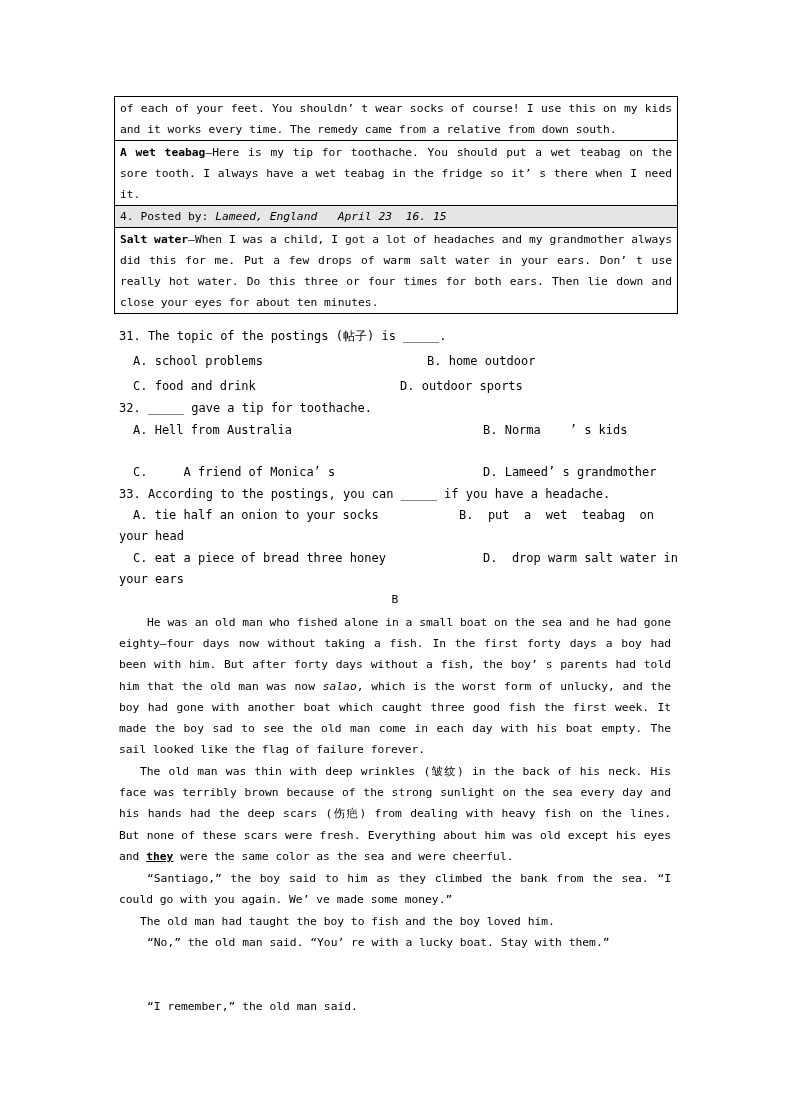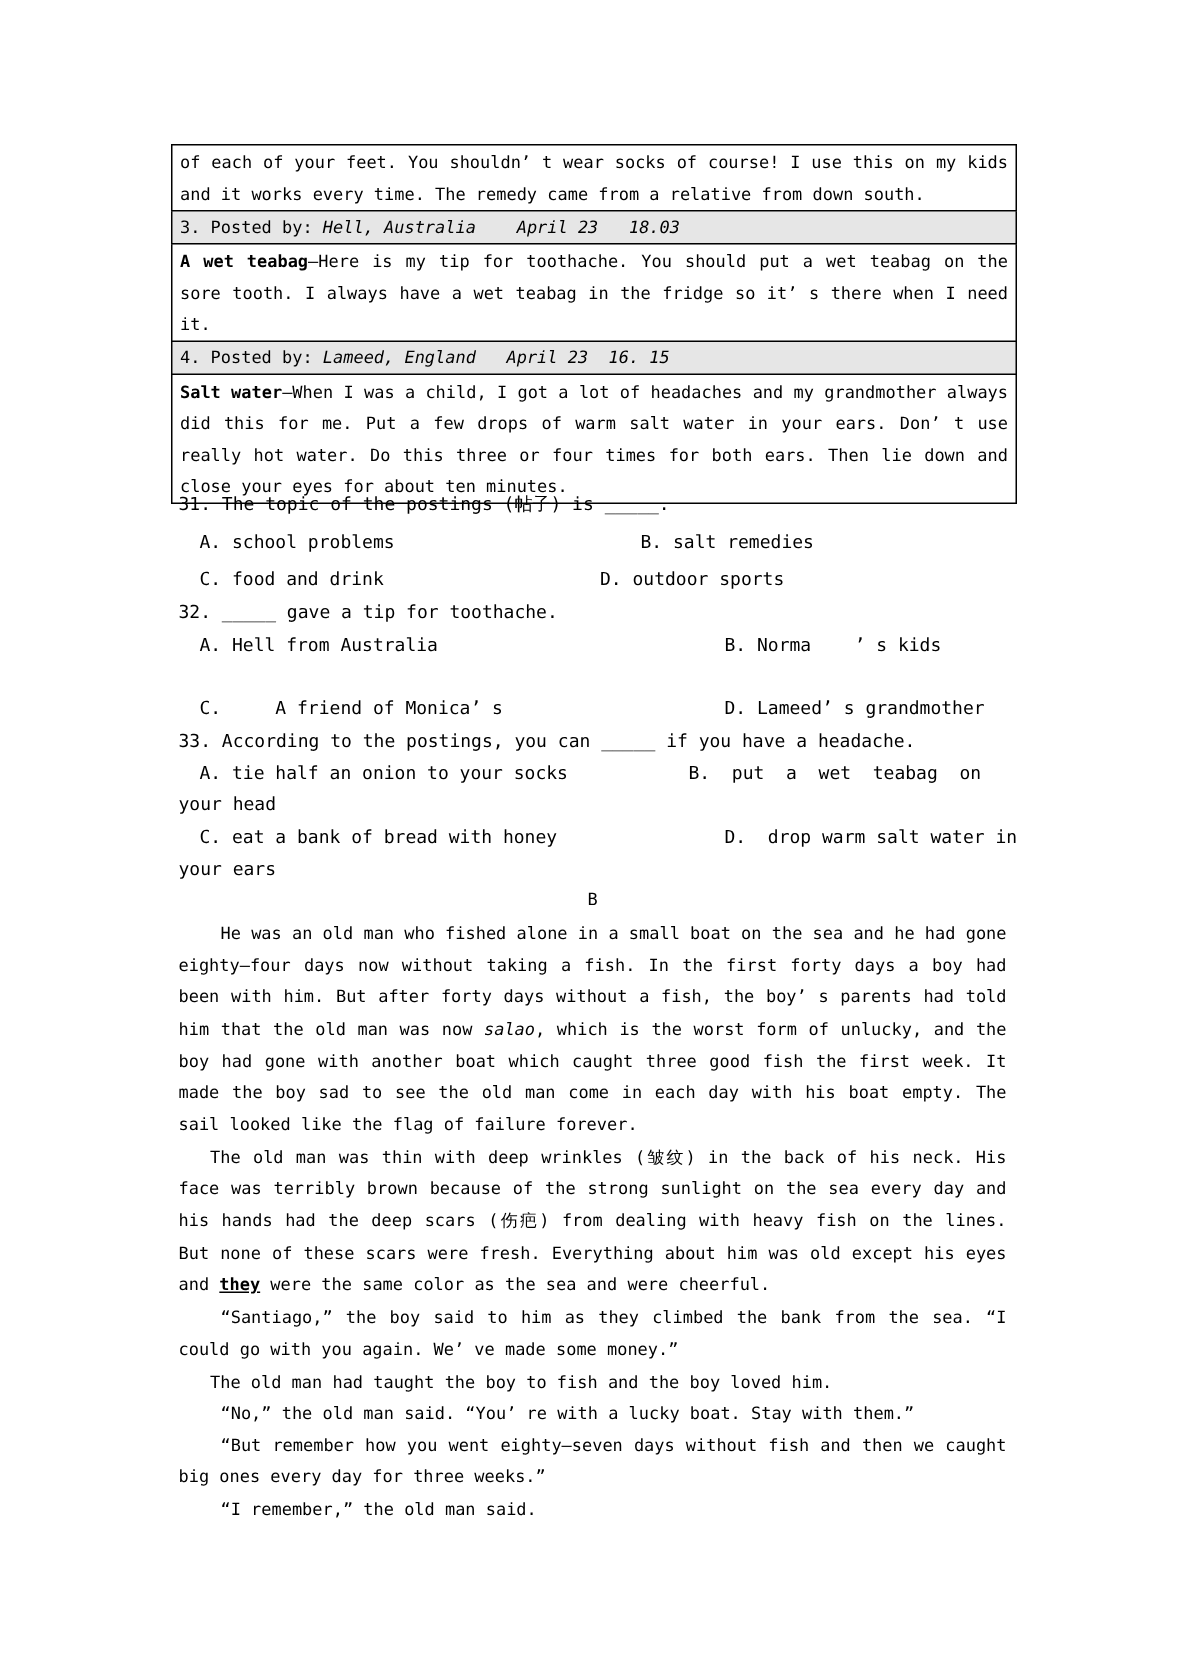--- a/index.html
+++ b/index.html
@@ -20,60 +20,56 @@
 </head>
 <body>
 
 <div class="page">
 
   <table class="tbl">
     <tbody>
         <tr>
       <td>of each of your feet. You shouldn’ t wear socks of course! I use this on my kids and it works every time. The remedy came from a relative from down south.</td>
     </tr>
-    <tr class="hdr">
-      <td><span>3. Posted by: </span><span class="it">Hell, Australia</span><span class="it">&nbsp;&nbsp;&nbsp;&nbsp;</span><span class="it">April 23</span><span class="it">&nbsp;&nbsp;&nbsp;</span><span class="it">18.03</span></td>
-    </tr>
     <tr>
       <td><span class="b">A wet teabag</span><span>—</span><span>Here is my tip for toothache. You should put a wet teabag on the sore tooth. I always have a wet teabag in the fridge so it’ s there when I need it.</span></td>
     </tr>
     <tr class="hdr">
       <td><span>4. Posted by: </span><span class="it">Lameed, England</span><span class="it">&nbsp;&nbsp;&nbsp;</span><span class="it">April 23</span><span class="it">&nbsp;&nbsp;</span><span class="it">16. 15</span></td>
     </tr>
     <tr>
       <td><span class="b">Salt water</span><span>—</span><span>When I was a child, I got a lot of headaches and my grandmother always did this for me. Put a few drops of warm salt water in your ears. Don’ t use really hot water. Do this three or four times for both ears. Then lie down and close your eyes for about ten minutes.</span></td>
     </tr>
   </tbody>
     </table>
 
   <div class="line" style="top:328px;">31. The topic of the postings (帖子) is _____.</div>
   <div class="line" style="top:354px; left:133px;">A. school problems</div>
-  <div class="line" style="top:354px; left:427px;">B. salt remedies</div>
+  <div class="line" style="top:354px; left:427px;">B. home outdoor</div>
   <div class="line" style="top:379px; left:133px;">C. food and drink</div>
   <div class="line" style="top:379px; left:400px;">D. outdoor sports</div>
 
   <div class="line" style="top:401px;">32. _____ gave a tip for toothache.</div>
   <div class="line" style="top:423px; left:133px;">A. Hell from Australia</div>
   <div class="line" style="top:423px; left:483px;">B. Norma    ’ s kids</div>
   <div class="line" style="top:465px; left:133px;">C.     A friend of Monica’ s</div>
   <div class="line" style="top:465px; left:483px;">D. Lameed’ s grandmother</div>
 
   <div class="line" style="top:487px;">33. According to the postings, you can _____ if you have a headache.</div>
   <div class="line" style="top:508px; left:133px;">A. tie half an onion to your socks</div>
   <div class="line" style="top:508px; left:459px;">B.  put  a  wet  teabag  on</div>
   <div class="line" style="top:529px;">your head</div>
-  <div class="line" style="top:551px; left:133px;">C. eat a bank of bread with honey</div>
+  <div class="line" style="top:551px; left:133px;">C. eat a piece of bread three honey</div>
   <div class="line" style="top:551px; left:483px;">D.  drop warm salt water in</div>
   <div class="line" style="top:572px;">your ears</div>
 
   <div class="center" style="top:593px;">B</div>
 
   <div class="para" style="top:612px; text-indent:28px;"><span>He was an old man who fished alone in a small boat on the sea and he had gone eighty—four days now without taking a fish. In the first forty days a boy had been with him. But after forty days without a fish, the boy’ s parents had told him that the old man was now </span><span class="it">salao</span><span>, which is the worst form of unlucky, and the boy had gone with another boat which caught three good fish the first week. It made the boy sad to see the old man come in each day with his boat empty. The sail looked like the flag of failure forever.</span></div>
 
   <div class="para" style="top:761px; text-indent:21px;"><span>The old man was thin with deep wrinkles (皱纹) in the back of his neck. His face was terribly brown because of the strong sunlight on the sea every day and his hands had the deep scars (伤疤) from dealing with heavy fish on the lines. But none of these scars were fresh. Everything about him was old except his eyes and </span><span class="u">they</span><span> were the same color as the sea and were cheerful.</span></div>
 
   <div class="para" style="top:868px; text-indent:28px;">“Santiago,”  the boy said to him as they climbed the bank from the sea. “I could go with you again. We’ ve made some money.”</div>
   <div class="para" style="top:911px; text-indent:21px;">The old man had taught the boy to fish and the boy loved him.</div>
   <div class="para" style="top:932px; text-indent:28px;">“No,”  the old man said.  “You’ re with a lucky boat. Stay with them.”</div>
-  <div class="para" style="top:953px; text-indent:28px;">“But remember how you went eighty—seven days without fish and then we caught big ones every day for three weeks.”</div>
   <div class="para" style="top:996px; text-indent:28px;">“I remember,”  the old man said.</div>
 
 </div>
 
 </body></html>

